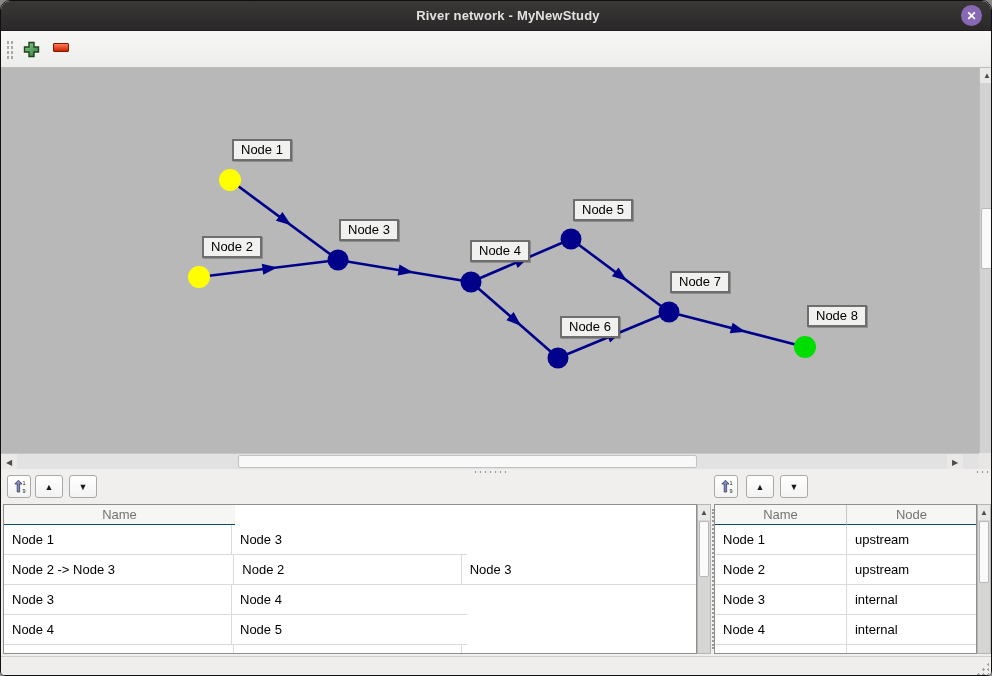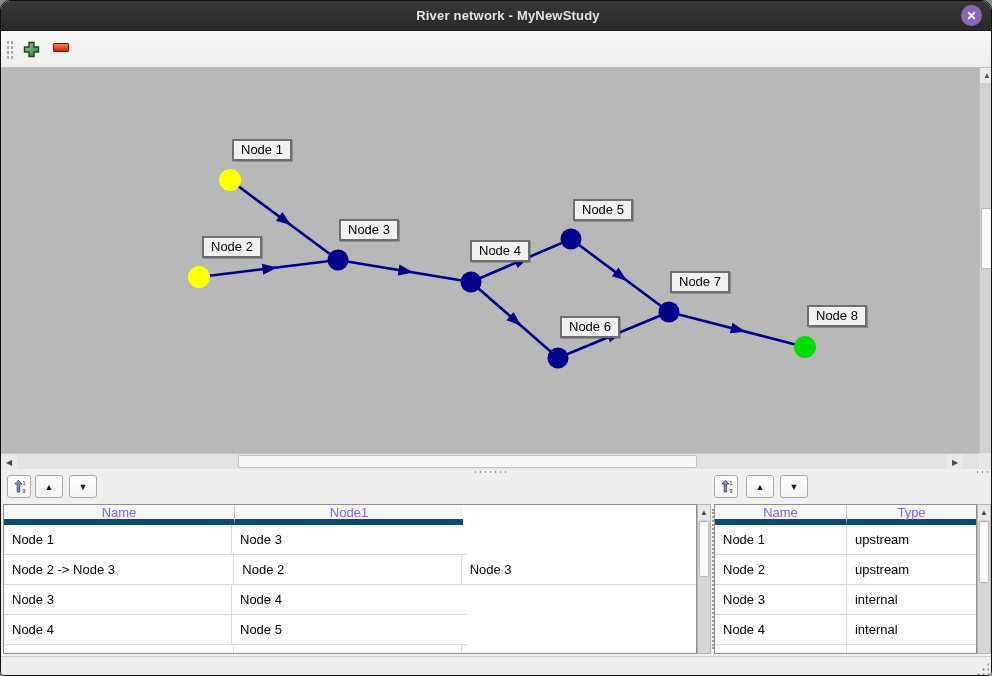--- a/index.html
+++ b/index.html
@@ -106,22 +106,22 @@
     font-size:9px; color:#1a1a1a;
   }
 
   
   .tbl{
     position:absolute; top:35px; height:150px; background:#fff;
     border:1px solid #8f8f8d; overflow:hidden;
   }
   .tbl-header{ display:flex; height:20px; }
   .tbl-header .cell{
-    background:#f6f6f4; border-right:1px solid #c6c6c4; border-bottom:6px solid #0c4a6e;
-    font-size:13px; color:#8b5cf6; display:flex; align-items:center; justify-content:center;
+    background:#f6f6f4; border-right:1px solid #c6c6c4; border-bottom:1px solid #0c4a6e;
+    font-size:13px; color:#737373; display:flex; align-items:center; justify-content:center;
   }
   .tbl-row{ display:flex; height:30px; }
   .tbl-row .cell{
     border-right:1px solid #dadad8; border-bottom:1px solid #dadad8;
     font-size:13px; color:#000; display:flex; align-items:center;
     padding-left:8px; white-space:nowrap; overflow:hidden;
   }
   .tbl .cell:last-child{ border-right:none; }
   .tbl-vscroll{
     position:absolute; top:35px; width:14px; height:150px;
@@ -240,21 +240,20 @@
     <span class="panel-btn" style="left:745px;width:28px;">
       <span>▲</span>
     </span>
     <span class="panel-btn" style="left:779px;width:28px;">
       <span>▼</span>
     </span>
 
     <div class="tbl" style="left:2px;width:694px;" id="left-table">
         <div class="tbl-header">
           <span class="cell" style="width: 231px;">Name</span>
-          <span class="cell" style="width: 228px;">Node1</span>
         </div>
         <div class="tbl-row">
           <span class="cell" style="width: 228px;">Node 1</span>
           <span class="cell" style="width: 235px;">Node 3</span>
         </div>
         <div class="tbl-row">
           <span class="cell" style="width: 231px;">Node 2 -&gt; Node 3</span>
           <span class="cell" style="width: 228px;">Node 2</span>
           <span class="cell" style="width: 235px;">Node 3</span>
         </div>
@@ -276,21 +275,21 @@
       <span class="sb-btn top" style="width:12px;">▲</span>
       <span class="sb-handle" style="top:16px;height:56px;width:10px;"></span>
 
     </div>
 
     <div class="panel-divider"></div>
 
     <div class="tbl" style="left:713px;width:263px;" id="right-table">
         <div class="tbl-header">
           <span class="cell" style="width: 133px;">Name</span>
-          <span class="cell" style="width: 130px;">Type</span>
+          <span class="cell" style="width: 130px;">Node</span>
         </div>
         <div class="tbl-row">
           <span class="cell" style="width: 133px;">Node 1</span>
           <span class="cell" style="width: 130px;">upstream</span>
         </div>
         <div class="tbl-row">
           <span class="cell" style="width: 133px;">Node 2</span>
           <span class="cell" style="width: 130px;">upstream</span>
         </div>
         <div class="tbl-row">

